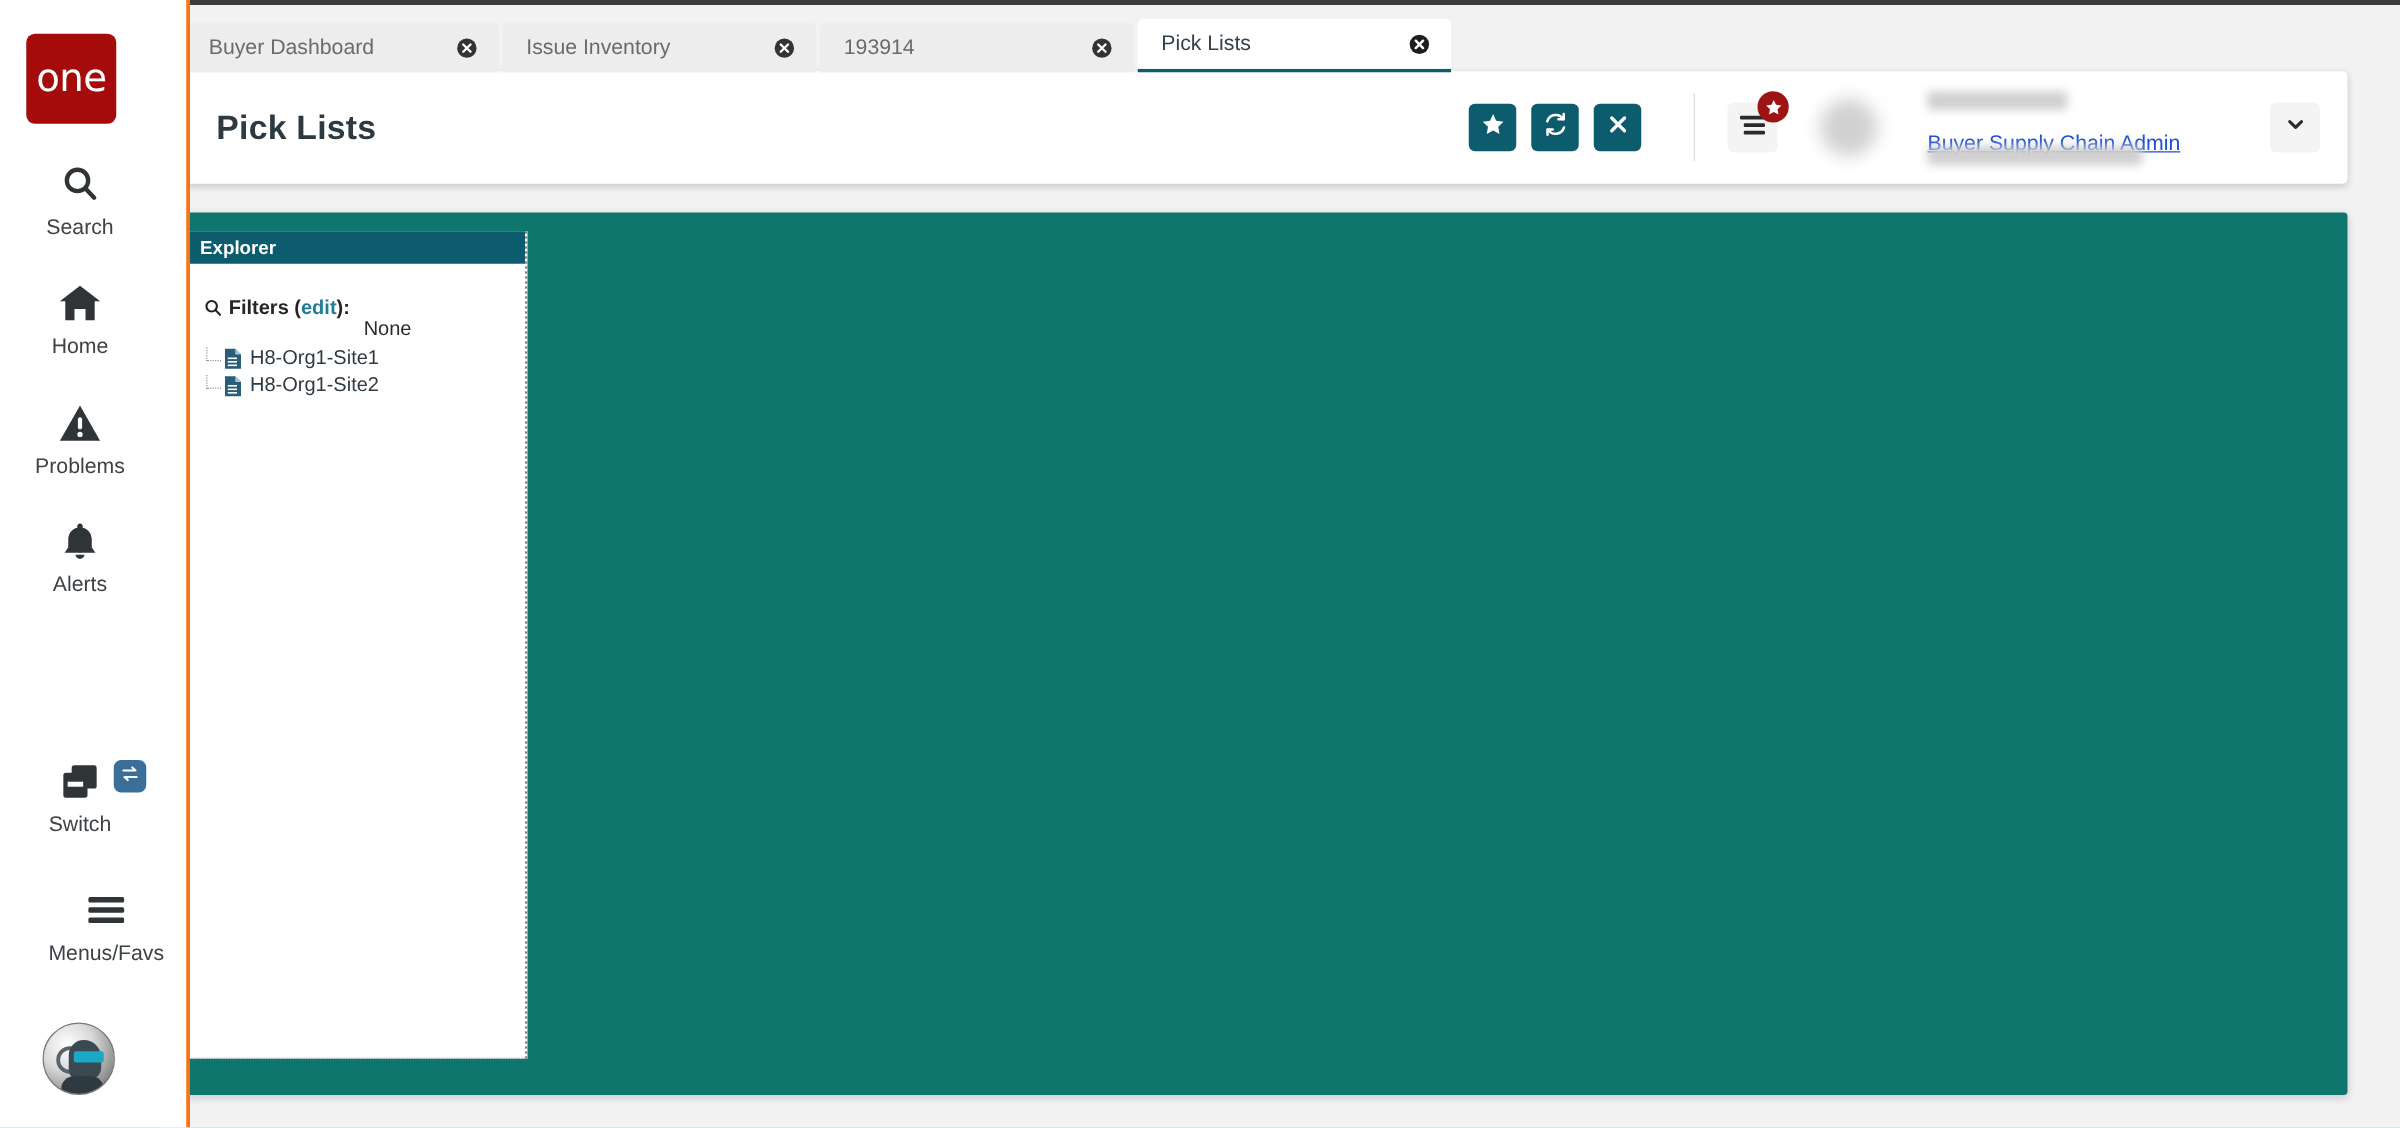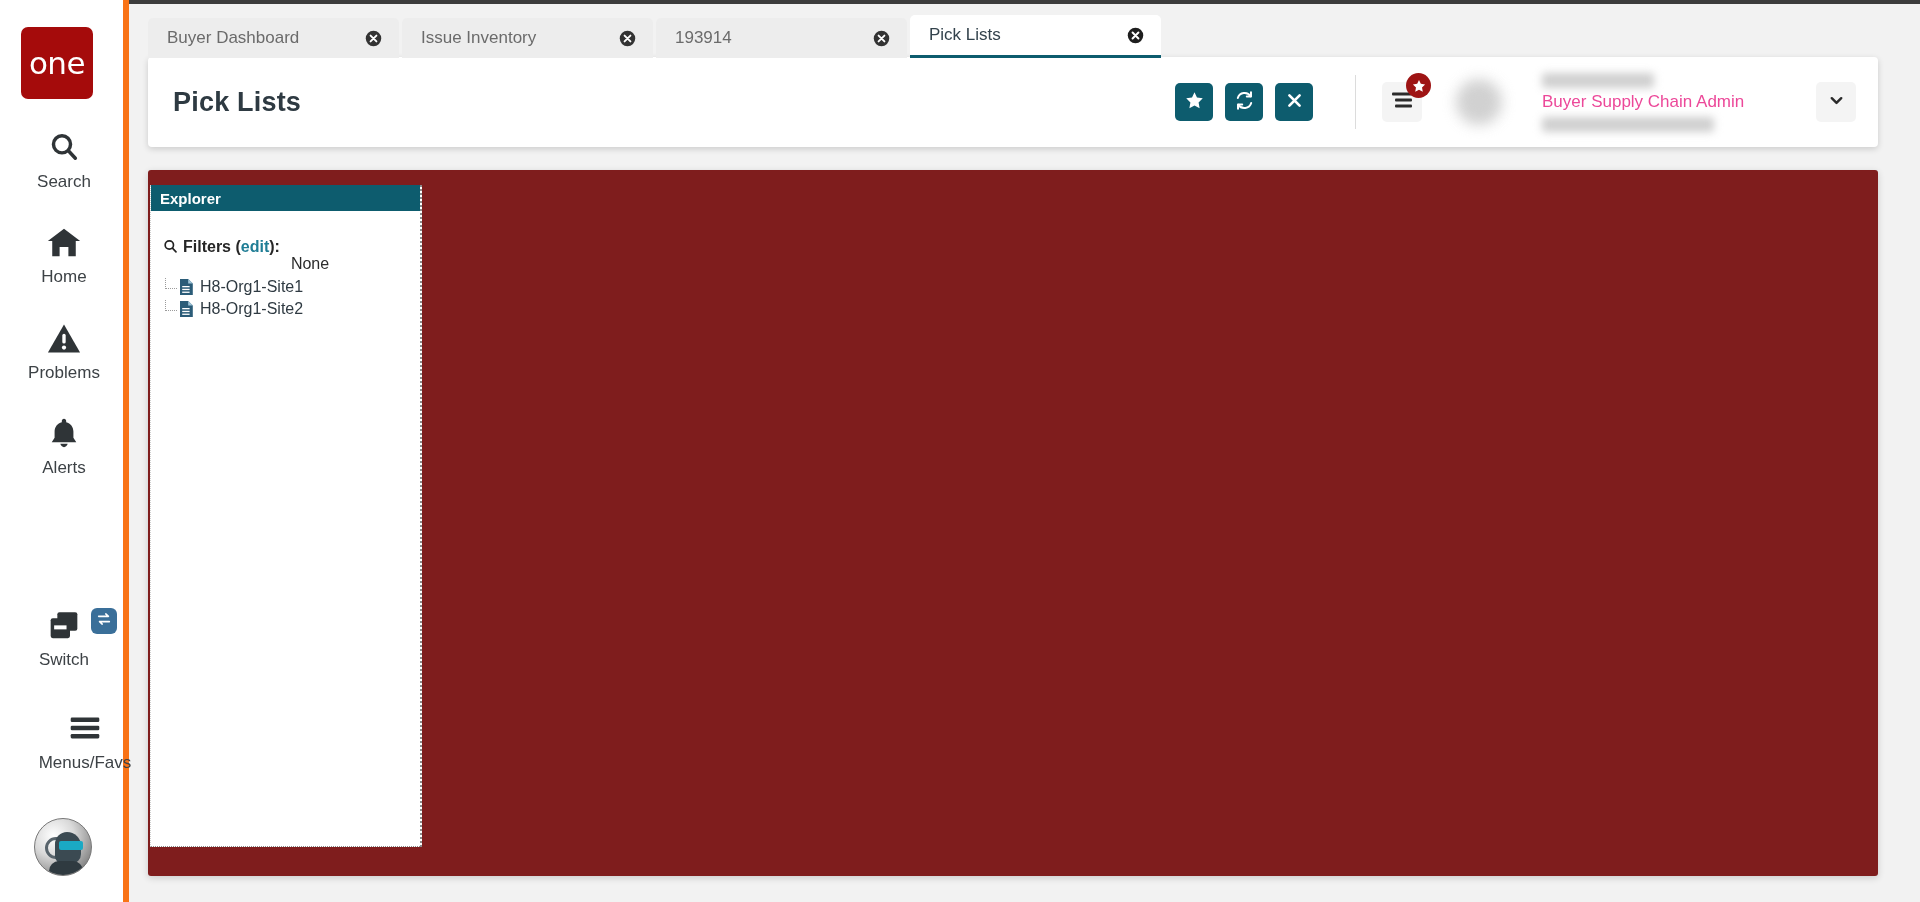--- a/index.html
+++ b/index.html
@@ -32,23 +32,23 @@
     position: absolute;
     left: 128px; top: 4px;
     width: 1792px; height: 898px;
     background: #f2f2f2;
   }
 
   
   .sidebar {
     position: absolute;
     left: 0; top: 0;
-    width: 129px; height: 902px;
+    width: 152px; height: 902px;
     background: #ffffff;
-    border-right: 6px solid #f97316;
+    border-right: 3px solid #f97316;
     z-index: 5;
   }
 
   .logo {
     position: absolute;
     left: 21px; top: 27px;
     width: 72px; height: 72px;
     background: #a50b0b;
     border-radius: 7px;
     display: flex;
@@ -280,42 +280,43 @@
     left: 26px;
     height: 15px;
     background: #cfcfcf;
     filter: blur(4px);
     border-radius: 3px;
   }
   .redact.r1 { top: 2px;  width: 112px; }
   .redact.r2 { top: 46px; width: 172px; }
   .user-role {
     position: absolute;
-    left: 26px; top: 21px;
+    left: 26px; top: 34px;
     font-size: 17px;
-    color: #ec4899;
+    color: #1d4ed8;
     white-space: nowrap;
+    text-decoration: underline;
   }
   .user-caret {
     width: 40px; height: 40px;
     background: #f4f4f4;
     border-radius: 5px;
     display: flex;
     align-items: center;
     justify-content: center;
     margin-right: 22px;
     cursor: pointer;
   }
 
   
   .content-card {
     position: absolute;
     left: 148px; top: 170px;
     width: 1730px; height: 706px;
-    background: #7f1d1d;
+    background: #0f766e;
     border-radius: 3px;
     box-shadow: 0 2px 7px rgba(0,0,0,0.16);
     z-index: 1;
   }
 
   
   .explorer {
     position: absolute;
     left: 2px; top: 15px;
     width: 272px;

